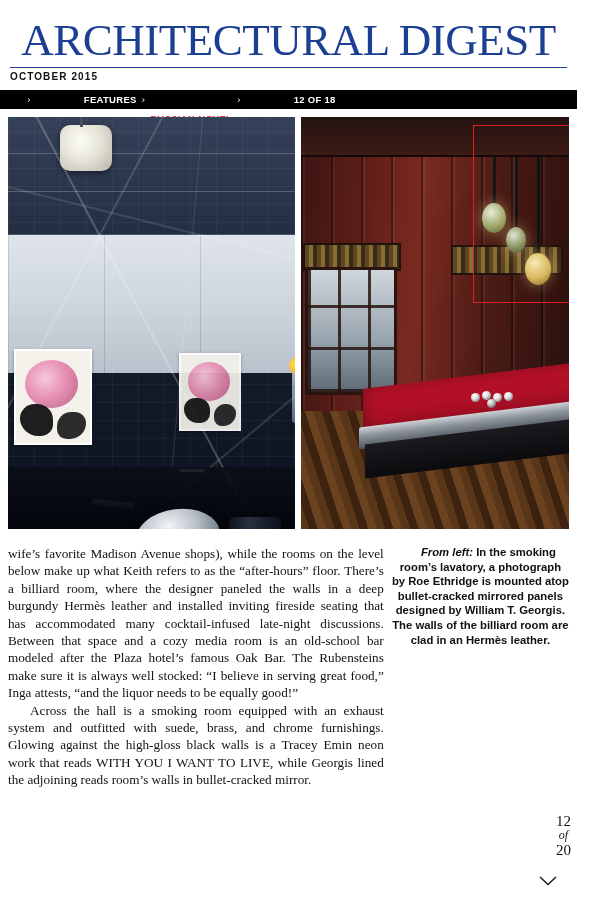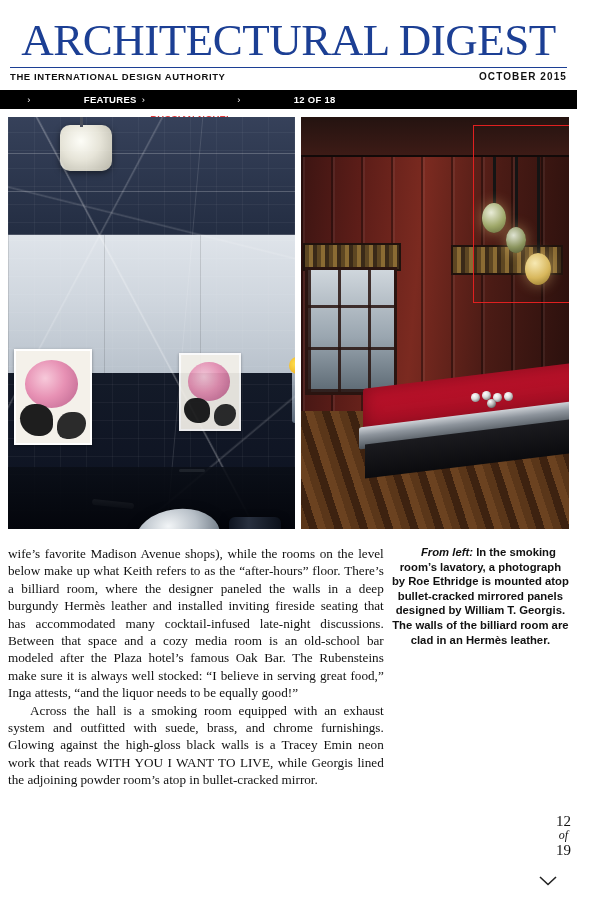--- a/index.html
+++ b/index.html
@@ -336,21 +336,20 @@
 </style>
 </head>
 <body>
 
 <div class="page">
 
   <div class="masthead">
     <div class="masthead-title">ARCHITECTURAL DIGEST</div>
     <div class="masthead-rule"></div>
     <div class="masthead-sub">
-      <div class="left">THE INTERNATIONAL DESIGN AUTHORITY</div>
       <div class="right">OCTOBER 2015</div>
     </div>
   </div>
 
   <div class="breadcrumb">
     <span class="crumb-ad">AD</span>
     <span class="sep">›</span>
     <span class="crumb-plain">FEATURES</span>
     <span class="sep">›</span>
     <span class="crumb-highlight">RUSSIAN NOVEL</span>
@@ -424,30 +423,30 @@
 
         <div class="sel-rect"></div>
       </div>
     </div>
 
   </div>
 
   <div class="content">
     <div class="col-main">
       <p>wife’s favorite Madison Avenue shops), while the rooms on the level below make up what Keith refers to as the “after-hours” floor. There’s a billiard room, where the designer paneled the walls in a deep burgundy Hermès leather and installed inviting fireside seating that has accommodated many cocktail-infused late-night discussions. Between that space and a cozy media room is an old-school bar modeled after the Plaza hotel’s famous Oak Bar. The Rubensteins make sure it is always well stocked: “I believe in serving great food,” Inga attests, “and the liquor needs to be equally good!”</p>
-      <p><span>Across the hall is a smoking room equipped with an exhaust system and outfitted with suede, brass, and chrome furnishings. Glowing against the high-gloss black walls is a Tracey Emin neon work that reads </span><span class="sc">WITH YOU I WANT TO LIVE</span><span>, while Georgis lined the adjoining powder room’s atop in bullet-cracked mirror.</span></p>
+      <p><span>Across the hall is a smoking room equipped with an exhaust system and outfitted with suede, brass, and chrome furnishings. Glowing against the high-gloss black walls is a Tracey Emin neon work that reads </span><span class="sc">WITH YOU I WANT TO LIVE</span><span>, while Georgis lined the adjoining reads room’s walls in bullet-cracked mirror.</span></p>
     </div>
     <div class="col-caption">
       <span class="lead">From left:</span><span> In the smoking room’s lavatory, a photograph by Roe Ethridge is mounted atop bullet-cracked mirrored panels designed by William T. Georgis. The walls of the billiard room are clad in an Hermès leather.</span>
     </div>
   </div>
 
   <div class="folio">
     <div class="num">12</div>
     <div class="of">of</div>
-    <div class="num">19</div>
+    <div class="num">20</div>
   </div>
 
   <svg class="chev" viewBox="0 0 18 10">
     <polyline points="1,1 9,8.5 17,1" fill="none" stroke="#222" stroke-width="1.6"></polyline>
   </svg>
 
 </div>
 
 </body></html>

